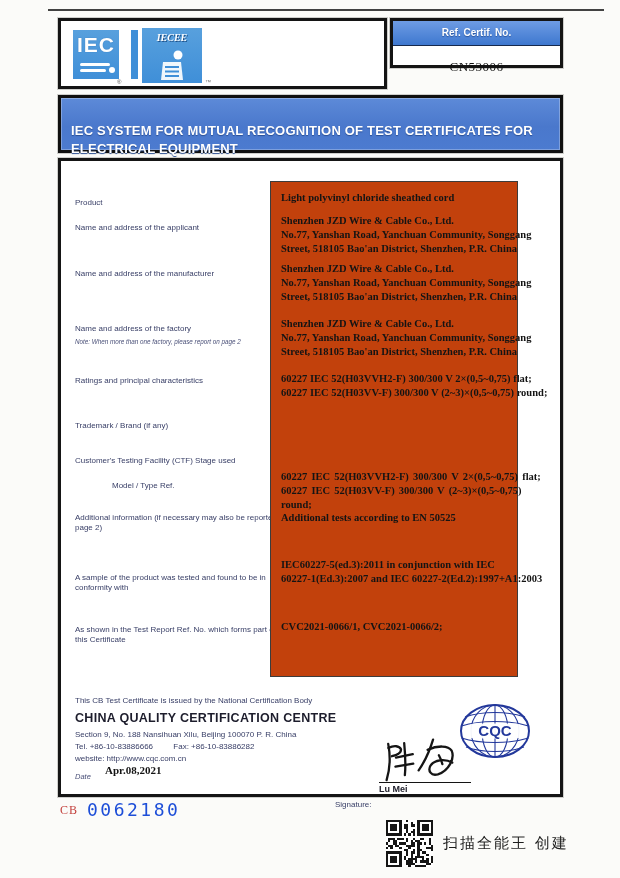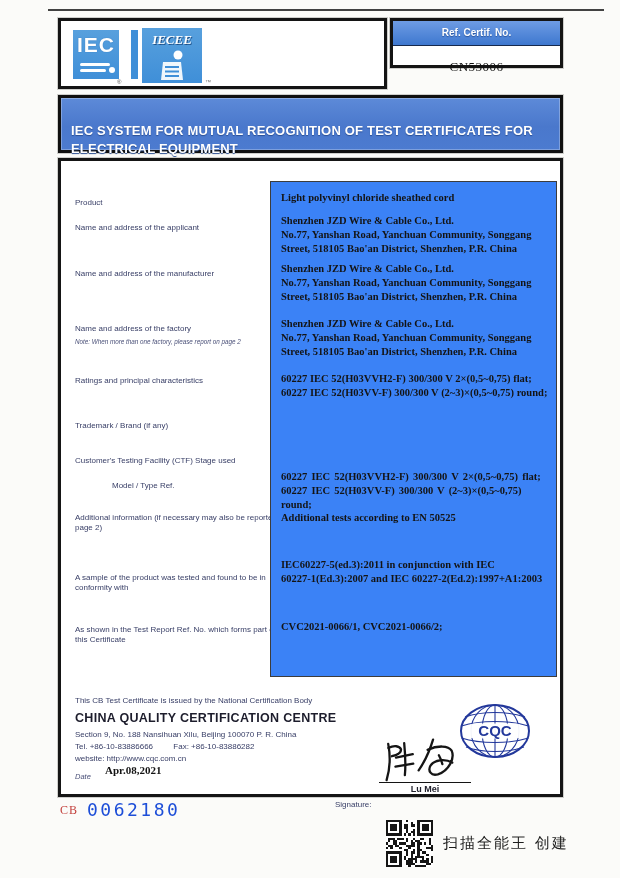--- a/index.html
+++ b/index.html
@@ -30,21 +30,21 @@
   .iec-bar.b1{top:33px;}
   .iec-bar.b2{top:39px;width:26px;}
   .iec-dot{position:absolute;left:36px;top:37px;width:6px;height:6px;border-radius:50%;background:#fff;}
   .iec-sep{position:absolute;left:70px;top:9px;width:7px;height:49px;background:#3f8fd8;}
   .iecee-square{
     position:absolute;left:81px;top:7px;width:60px;height:55px;
     background:linear-gradient(180deg,#58a0dd,#3f8fd8);
     overflow:hidden;
   }
   .iecee-text{
-    font-style:italic;font-weight:bold;font-size:13px;color:#fff;
+    font-style:italic;font-weight:bold;font-size:10px;color:#fff;
     text-align:center;margin-top:4px;letter-spacing:0;
     text-shadow:1px 1px 0 #1d4f86;
     font-family:"Liberation Serif", serif;
   }
   .iecee-glyph{position:absolute;left:14px;top:22px;}
   .reg-mark{position:absolute;left:56px;top:58px;font-size:6px;color:#555;}
   .tm-mark{position:absolute;left:144px;top:58px;font-size:6px;color:#777;}
 
   
   .ref-box{
@@ -100,22 +100,22 @@
   .lbl-note.l-factory-note{top:177px;}
   .lbl.l-ratings{top:215px;}
   .lbl.l-trademark{top:260px;}
   .lbl.l-ctf{top:295px;}
   .lbl.l-model{top:320px;padding-left:37px;}
   .lbl.l-additional{top:352px;}
   .lbl.l-sample{top:412px;}
   .lbl.l-report{top:464px;}
 
   .value-box{
-    position:absolute;left:209px;top:20px;width:287px;height:496px;
-    box-sizing:border-box;border:1px solid #3c3c3c;background:#3b82f6;
+    position:absolute;left:209px;top:20px;width:248px;height:496px;
+    box-sizing:border-box;border:1px solid #3c3c3c;background:#c2410c;
   }
   .val{
     position:absolute;left:10px;width:268px;
     font-family:"Liberation Serif", serif;font-weight:bold;
     font-size:10.5px;line-height:14px;color:#141414;
     white-space:pre-line;
   }
   .val.v-product{top:9px;}
   .val.v-applicant{top:32px;}
   .val.v-manufacturer{top:80px;}
@@ -131,21 +131,21 @@
   .cqcc-addr{position:absolute;left:14px;top:569px;font-size:8px;color:#3a4068;}
   .cqcc-tel{position:absolute;left:14px;top:581px;font-size:8px;color:#3a4068;}
   .cqcc-tel span{margin-right:18px;}
   .cqcc-web{position:absolute;left:14px;top:593px;font-size:8px;color:#3a4068;}
 
   .date-label{position:absolute;left:14px;top:611px;font-size:7.5px;color:#4a5078;font-style:italic;}
   .date-value{position:absolute;left:44px;top:603px;font-family:"Liberation Serif", serif;font-weight:bold;font-size:11px;color:#141414;}
 
   .sig-label{position:absolute;left:274px;top:639px;font-size:8px;color:#3a4068;}
   .sig-line{position:absolute;left:318px;top:621px;width:92px;border-top:1.6px solid #141414;}
-  .sig-name{position:absolute;left:318px;top:623px;width:92px;text-align:center;font-size:9px;font-weight:bold;color:#22222e;}
+  .sig-name{position:absolute;left:318px;top:623px;width:92px;font-size:9px;font-weight:bold;color:#22222e;}
   .sig-hand{position:absolute;left:318px;top:572px;transform:rotate(-3deg);}
 
   .cqc-logo{position:absolute;left:397px;top:541px;}
 
   
   .cb-stamp{position:absolute;left:60px;top:799px;display:flex;align-items:flex-start;}
   .cb-prefix{font-family:"Liberation Serif", serif;font-size:12px;color:#c23e3a;margin-top:4px;letter-spacing:1px;}
   .cb-digits{font-family:"DejaVu Sans Mono", monospace;font-size:18px;color:#1d4ed8;margin-left:9px;letter-spacing:2.5px;}
 
   

